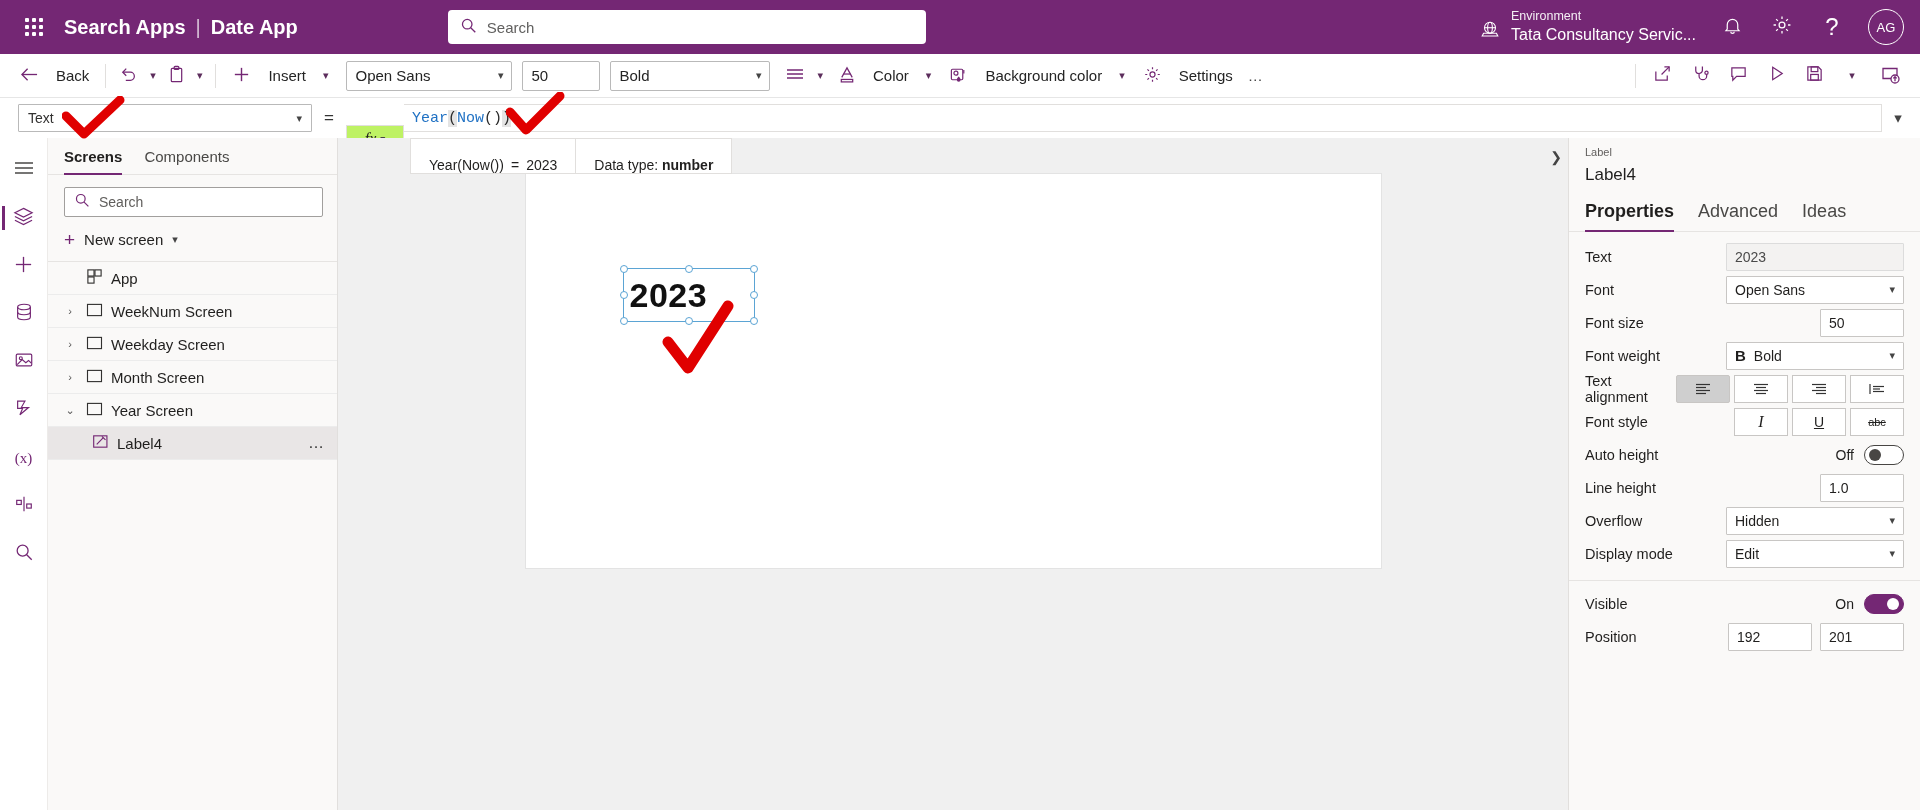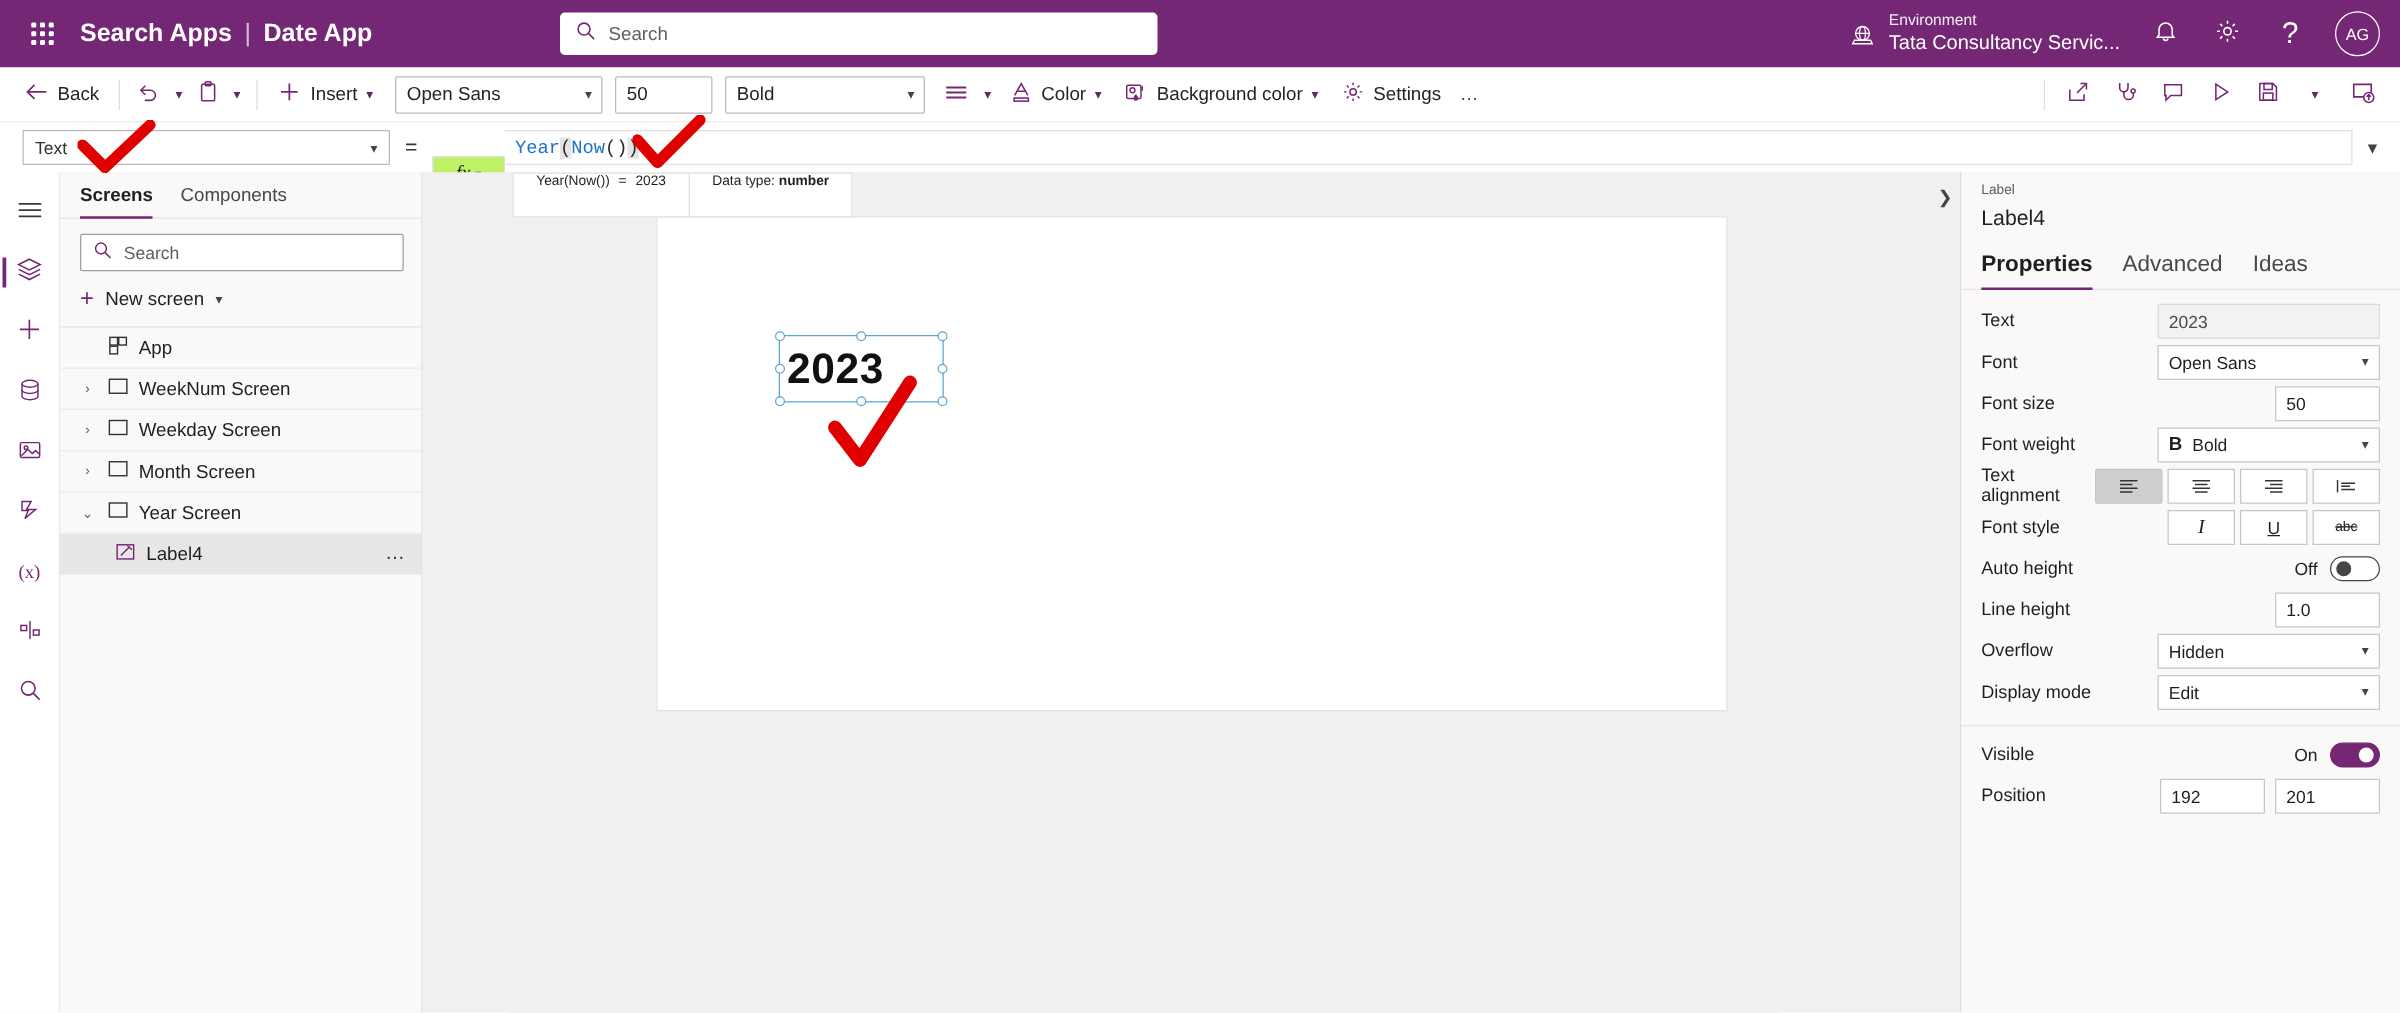--- a/index.html
+++ b/index.html
@@ -45,21 +45,21 @@
            justify-content: center; cursor: pointer; border-radius: 3px; }
   .avatar { width: 36px; height: 36px; border-radius: 50%; border: 1.5px solid #fff;
             display: flex; align-items: center; justify-content: center;
             font-size: 13px; margin-left: 8px; cursor: pointer; }
 
   
   .cmdbar {
     height: 44px; flex: 0 0 44px; background: #fff; display: flex; align-items: center;
     padding: 0 12px; gap: 2px; border-bottom: 1px solid #e6e6e6;
   }
-  .cbtn { display: flex; align-items: center; gap: 7px; height: 32px; padding: 0 8px;
+  .cbtn { display: flex; align-items: center; gap: 17px; height: 32px; padding: 0 8px;
           font-size: 15px; color: #242424; cursor: pointer; border-radius: 2px;
           white-space: nowrap; }
   .cbtn.small { padding: 0 5px; }
   .vdiv { width: 1px; height: 24px; background: #e1dfdd; margin: 0 6px; }
   .chev { font-size: 11px; color: #5c2d5c; }
   .sel {
     height: 30px; border: 1px solid #b9b9b9; border-radius: 2px; background: #fff;
     display: flex; align-items: center; padding: 0 8px; font-size: 15px;
     color: #242424; cursor: pointer;
   }
@@ -93,21 +93,21 @@
   .tok-paren { color: #2b2b2b; background: #e4e4e4; }
   .tok-paren2 { color: #2b2b2b; }
   .fbar-collapse { position: absolute; right: 8px; top: 6px; width: 28px; height: 28px;
                    display: flex; align-items: center; justify-content: center;
                    cursor: pointer; color: #444; font-size: 15px; }
 
   
   .resultbar { position: absolute; left: 410px; top: 0px; height: 36px;
                display: flex; align-items: stretch; z-index: 5; }
   .rcell { background: #fff; border: 1px solid #e1dfdd; border-left: none;
-           display: flex; align-items: flex-start; padding: 0 18px; font-size: 11px;
+           display: flex; align-items: flex-end; padding: 0 18px; font-size: 14px;
            color: #201f1e; white-space: nowrap; }
   .rcell:first-child { border-left: 1px solid #e1dfdd; }
   .rcell .eq { margin: 0 7px; }
   .rcell b { font-weight: bold; }
 
   
   .mainrow { flex: 1; display: flex; min-height: 0; position: relative; background: #f0f0f0; }
 
   
   .rail { width: 48px; flex: 0 0 48px; background: #fff; display: flex;

